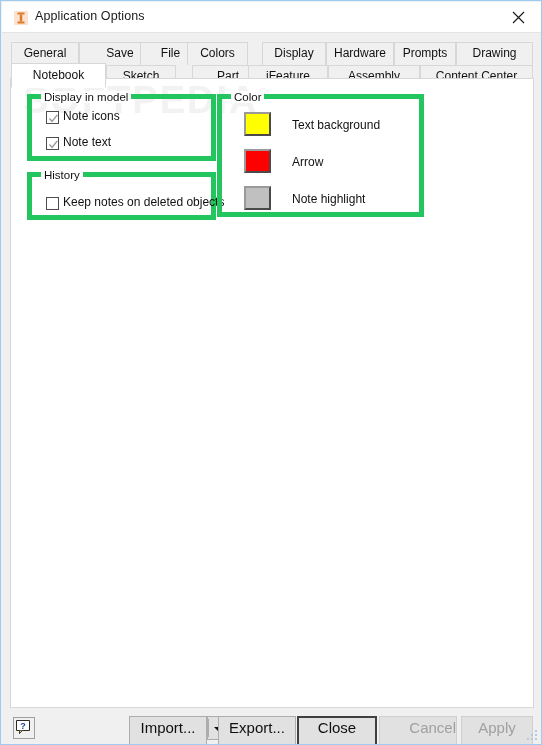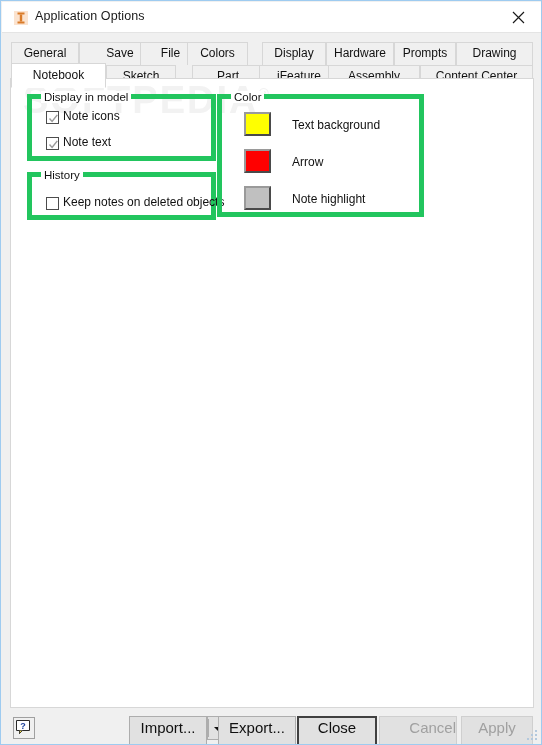--- a/index.html
+++ b/index.html
@@ -288,21 +288,21 @@
         <div class="tab" style="left: 185px; width: 61px;">Colors</div>
         <div class="tab" style="left: 260px; width: 64px;">Display</div>
         <div class="tab" style="left: 324px; width: 68px;">Hardware</div>
         <div class="tab" style="left: 392px; width: 62px;">Prompts</div>
         <div class="tab" style="left: 454px; width: 77px;">Drawing</div>
       </div>
     <div class="tab-row row2">
         <div class="tab active" style="left: 9px; width: 95px; top: -2px;">Notebook</div>
         <div class="tab" style="left: 104px; width: 70px;">Sketch</div>
         <div class="tab" style="left: 190px; width: 72px;">Part</div>
-        <div class="tab" style="left: 257px; width: 80px;">iFeature</div>
+        <div class="tab" style="left: 246px; width: 80px;">iFeature</div>
         <div class="tab" style="left: 326px; width: 92px;">Assembly</div>
         <div class="tab" style="left: 418px; width: 113px;">Content Center</div>
       </div>
   </div>
 
   <div id="content">
 
     <div id="watermark">
       <span>SOFTPEDIA</span><sup>®</sup>
     </div>

